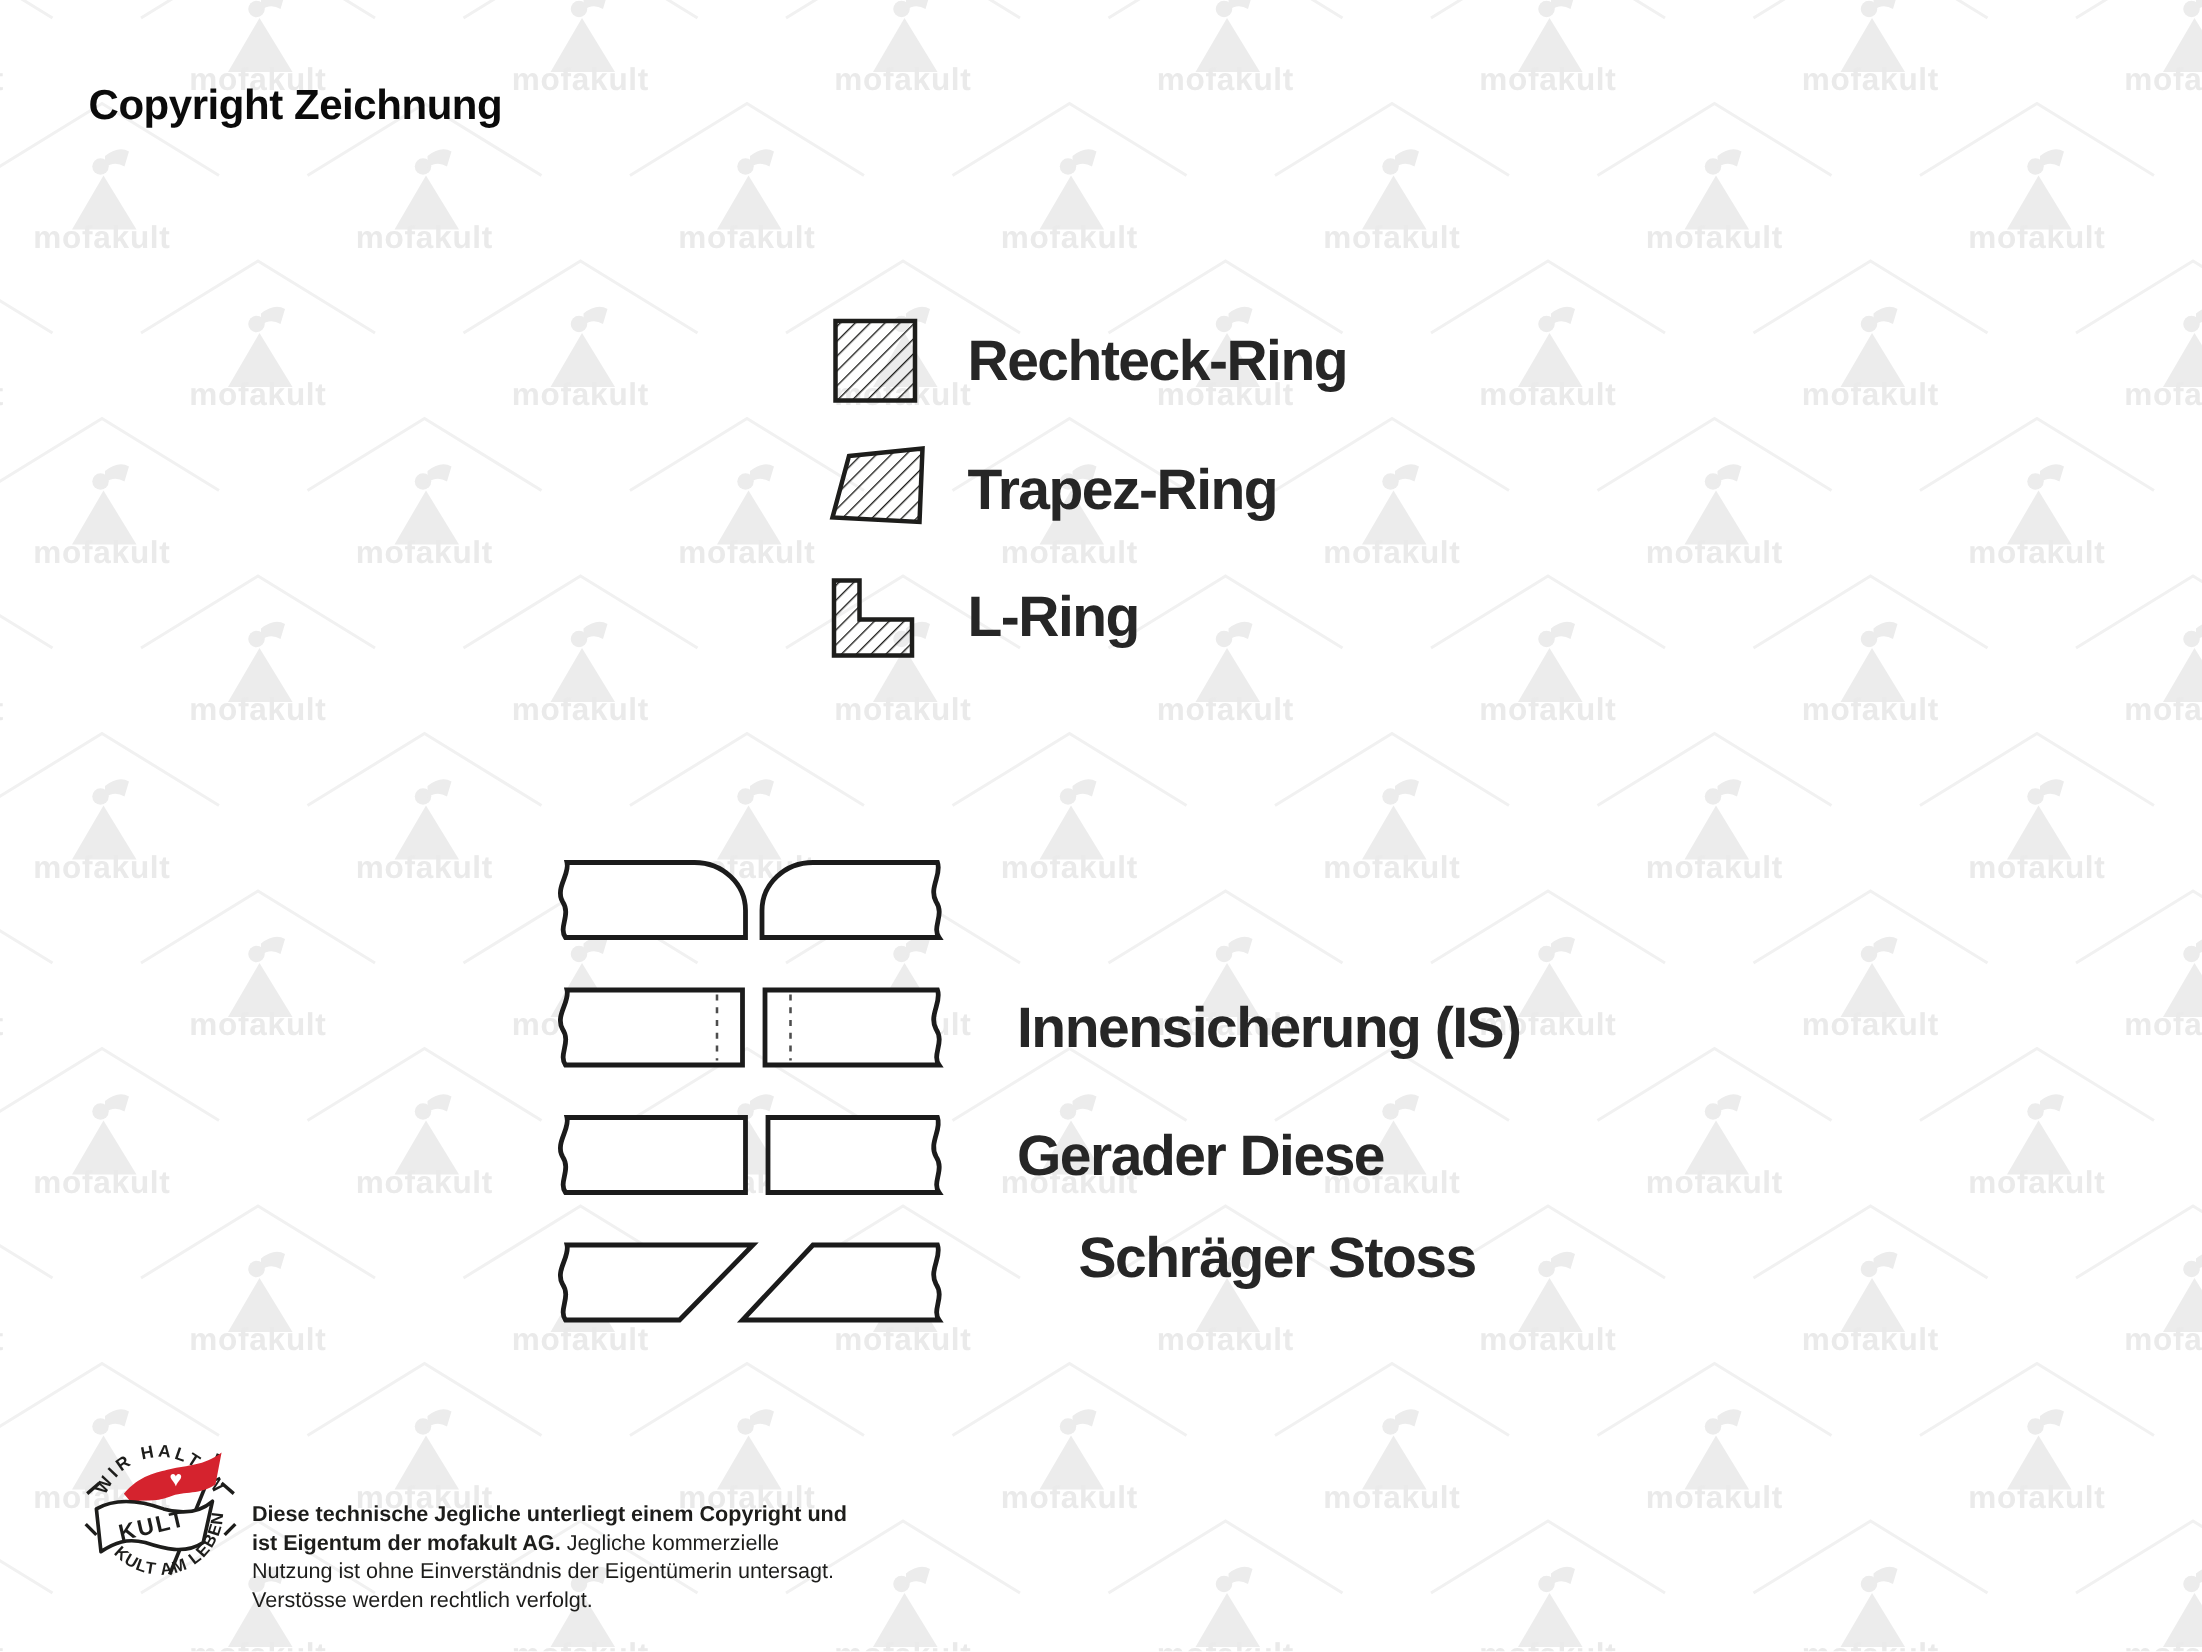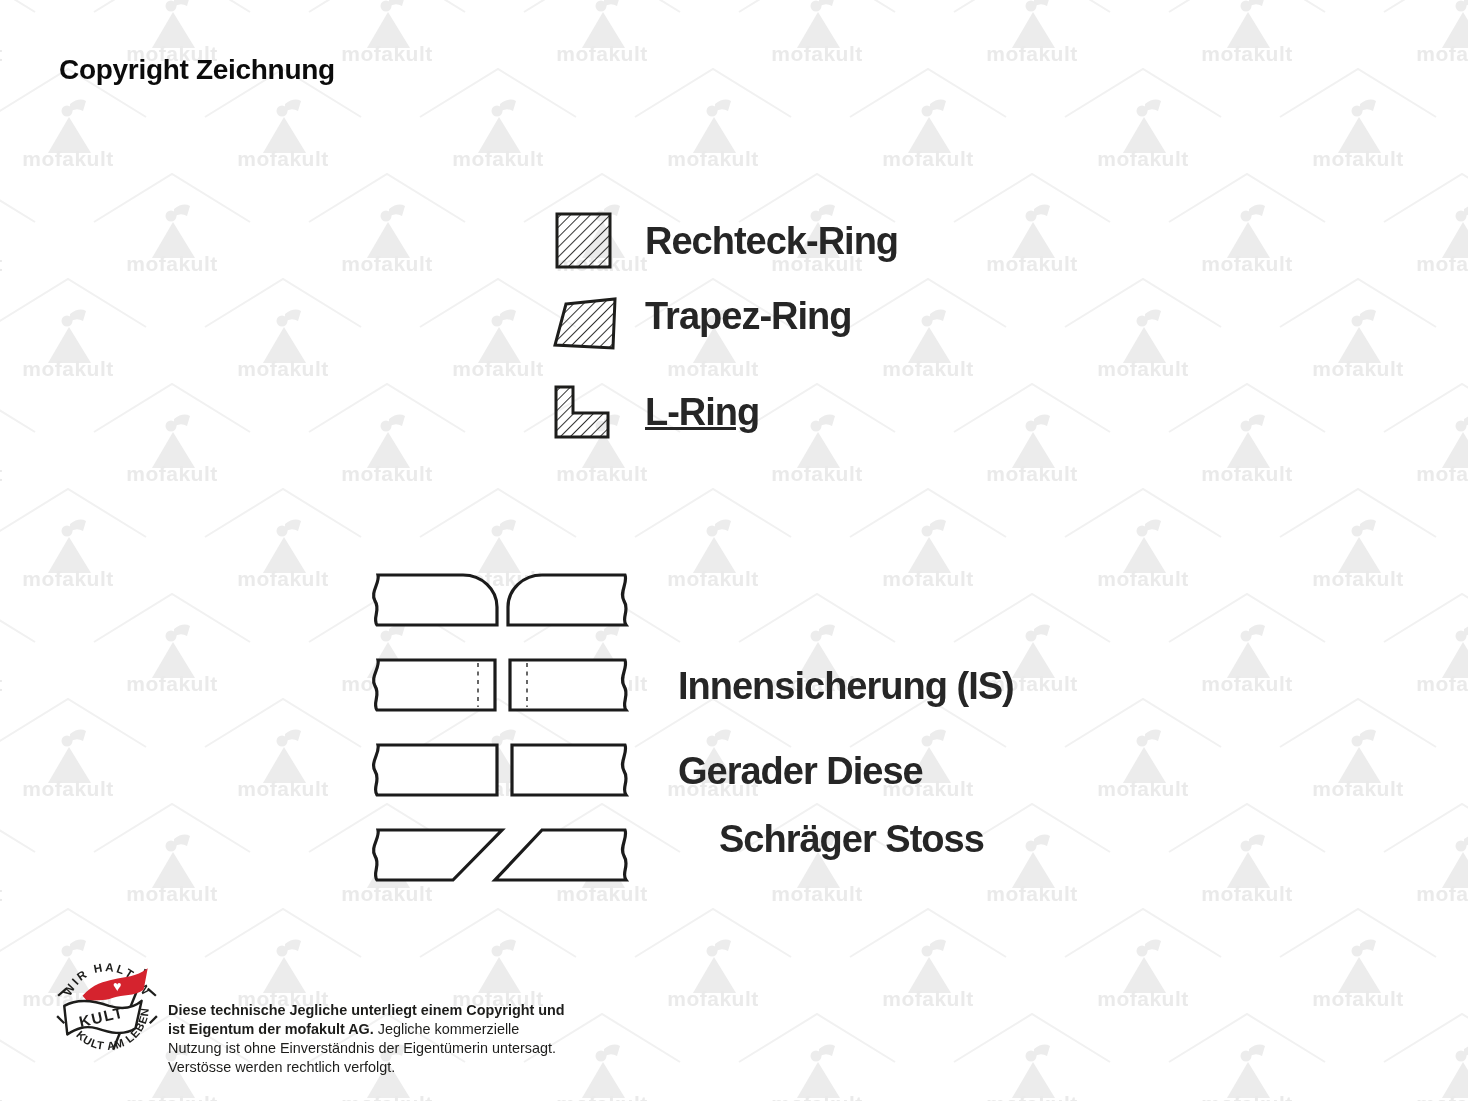--- a/index.html
+++ b/index.html
@@ -792,31 +792,31 @@
     <div class="big-label" style="left:645px;top:217px;">Rechteck-Ring</div>
 
     <svg class="icon-svg" style="left:552px;top:295px;" width="70" height="58" viewBox="0 0 70 58">
       <defs>
         <pattern id="hatch2" width="7" height="7" patternUnits="userSpaceOnUse" patternTransform="rotate(45)">
           <line x1="0" y1="0" x2="0" y2="7" stroke="#1d1d1b" stroke-width="1.8"></line>
         </pattern>
       </defs>
       <polygon points="14,9 63,4 61,53 3,50" fill="url(#hatch2)" stroke="#1d1d1b" stroke-width="3" stroke-linejoin="miter"></polygon>
     </svg>
-    <div class="big-label" style="left:645px;top:292px;">Trapez-Ring</div>
+    <div class="big-label" style="left:645px;top:303px;">Trapez-Ring</div>
 
     <svg class="icon-svg" style="left:553px;top:384px;" width="58" height="58" viewBox="0 0 58 58">
       <defs>
         <pattern id="hatch3" width="7" height="7" patternUnits="userSpaceOnUse" patternTransform="rotate(45)">
           <line x1="0" y1="0" x2="0" y2="7" stroke="#1d1d1b" stroke-width="1.8"></line>
         </pattern>
       </defs>
       <polygon points="3,3 20,3 20,29 55,29 55,53 3,53" fill="url(#hatch3)" stroke="#1d1d1b" stroke-width="3" stroke-linejoin="miter"></polygon>
     </svg>
-    <div class="big-label" style="left:645px;top:388px;text-decoration:underline;">L-Ring</div>
+    <div class="big-label" style="left:645px;top:388px;">L-Ring</div>
 
     <svg class="bars-svg" style="top:572px;" viewBox="0 0 264 56">
       <path d="M 10 3 L 95 3 A 34 32 0 0 1 129 35 L 129 53 L 9 53 C 4 46 13 38 7 29 C 2 20 12 11 10 3 Z" fill="#ffffff" stroke="#1b1b1b" stroke-width="3.2"></path>
       <path d="M 257 3 L 174 3 A 34 32 0 0 0 140 35 L 140 53 L 258 53 C 253 46 262 38 256 29 C 251 20 260 11 257 3 Z" fill="#ffffff" stroke="#1b1b1b" stroke-width="3.2"></path>
     </svg>
 
     <svg class="bars-svg" style="top:657px;" viewBox="0 0 264 56">
       <path d="M 10 3 L 127 3 L 127 53 L 9 53 C 4 46 13 38 7 29 C 2 20 12 11 10 3 Z" fill="#ffffff" stroke="#1b1b1b" stroke-width="3.2"></path>
       <path d="M 257 3 L 142 3 L 142 53 L 258 53 C 253 46 262 38 256 29 C 251 20 260 11 257 3 Z" fill="#ffffff" stroke="#1b1b1b" stroke-width="3.2"></path>
       <line x1="110" y1="6" x2="110" y2="50" stroke="#4d4d4d" stroke-width="1.7" stroke-dasharray="4 4.5"></line>

